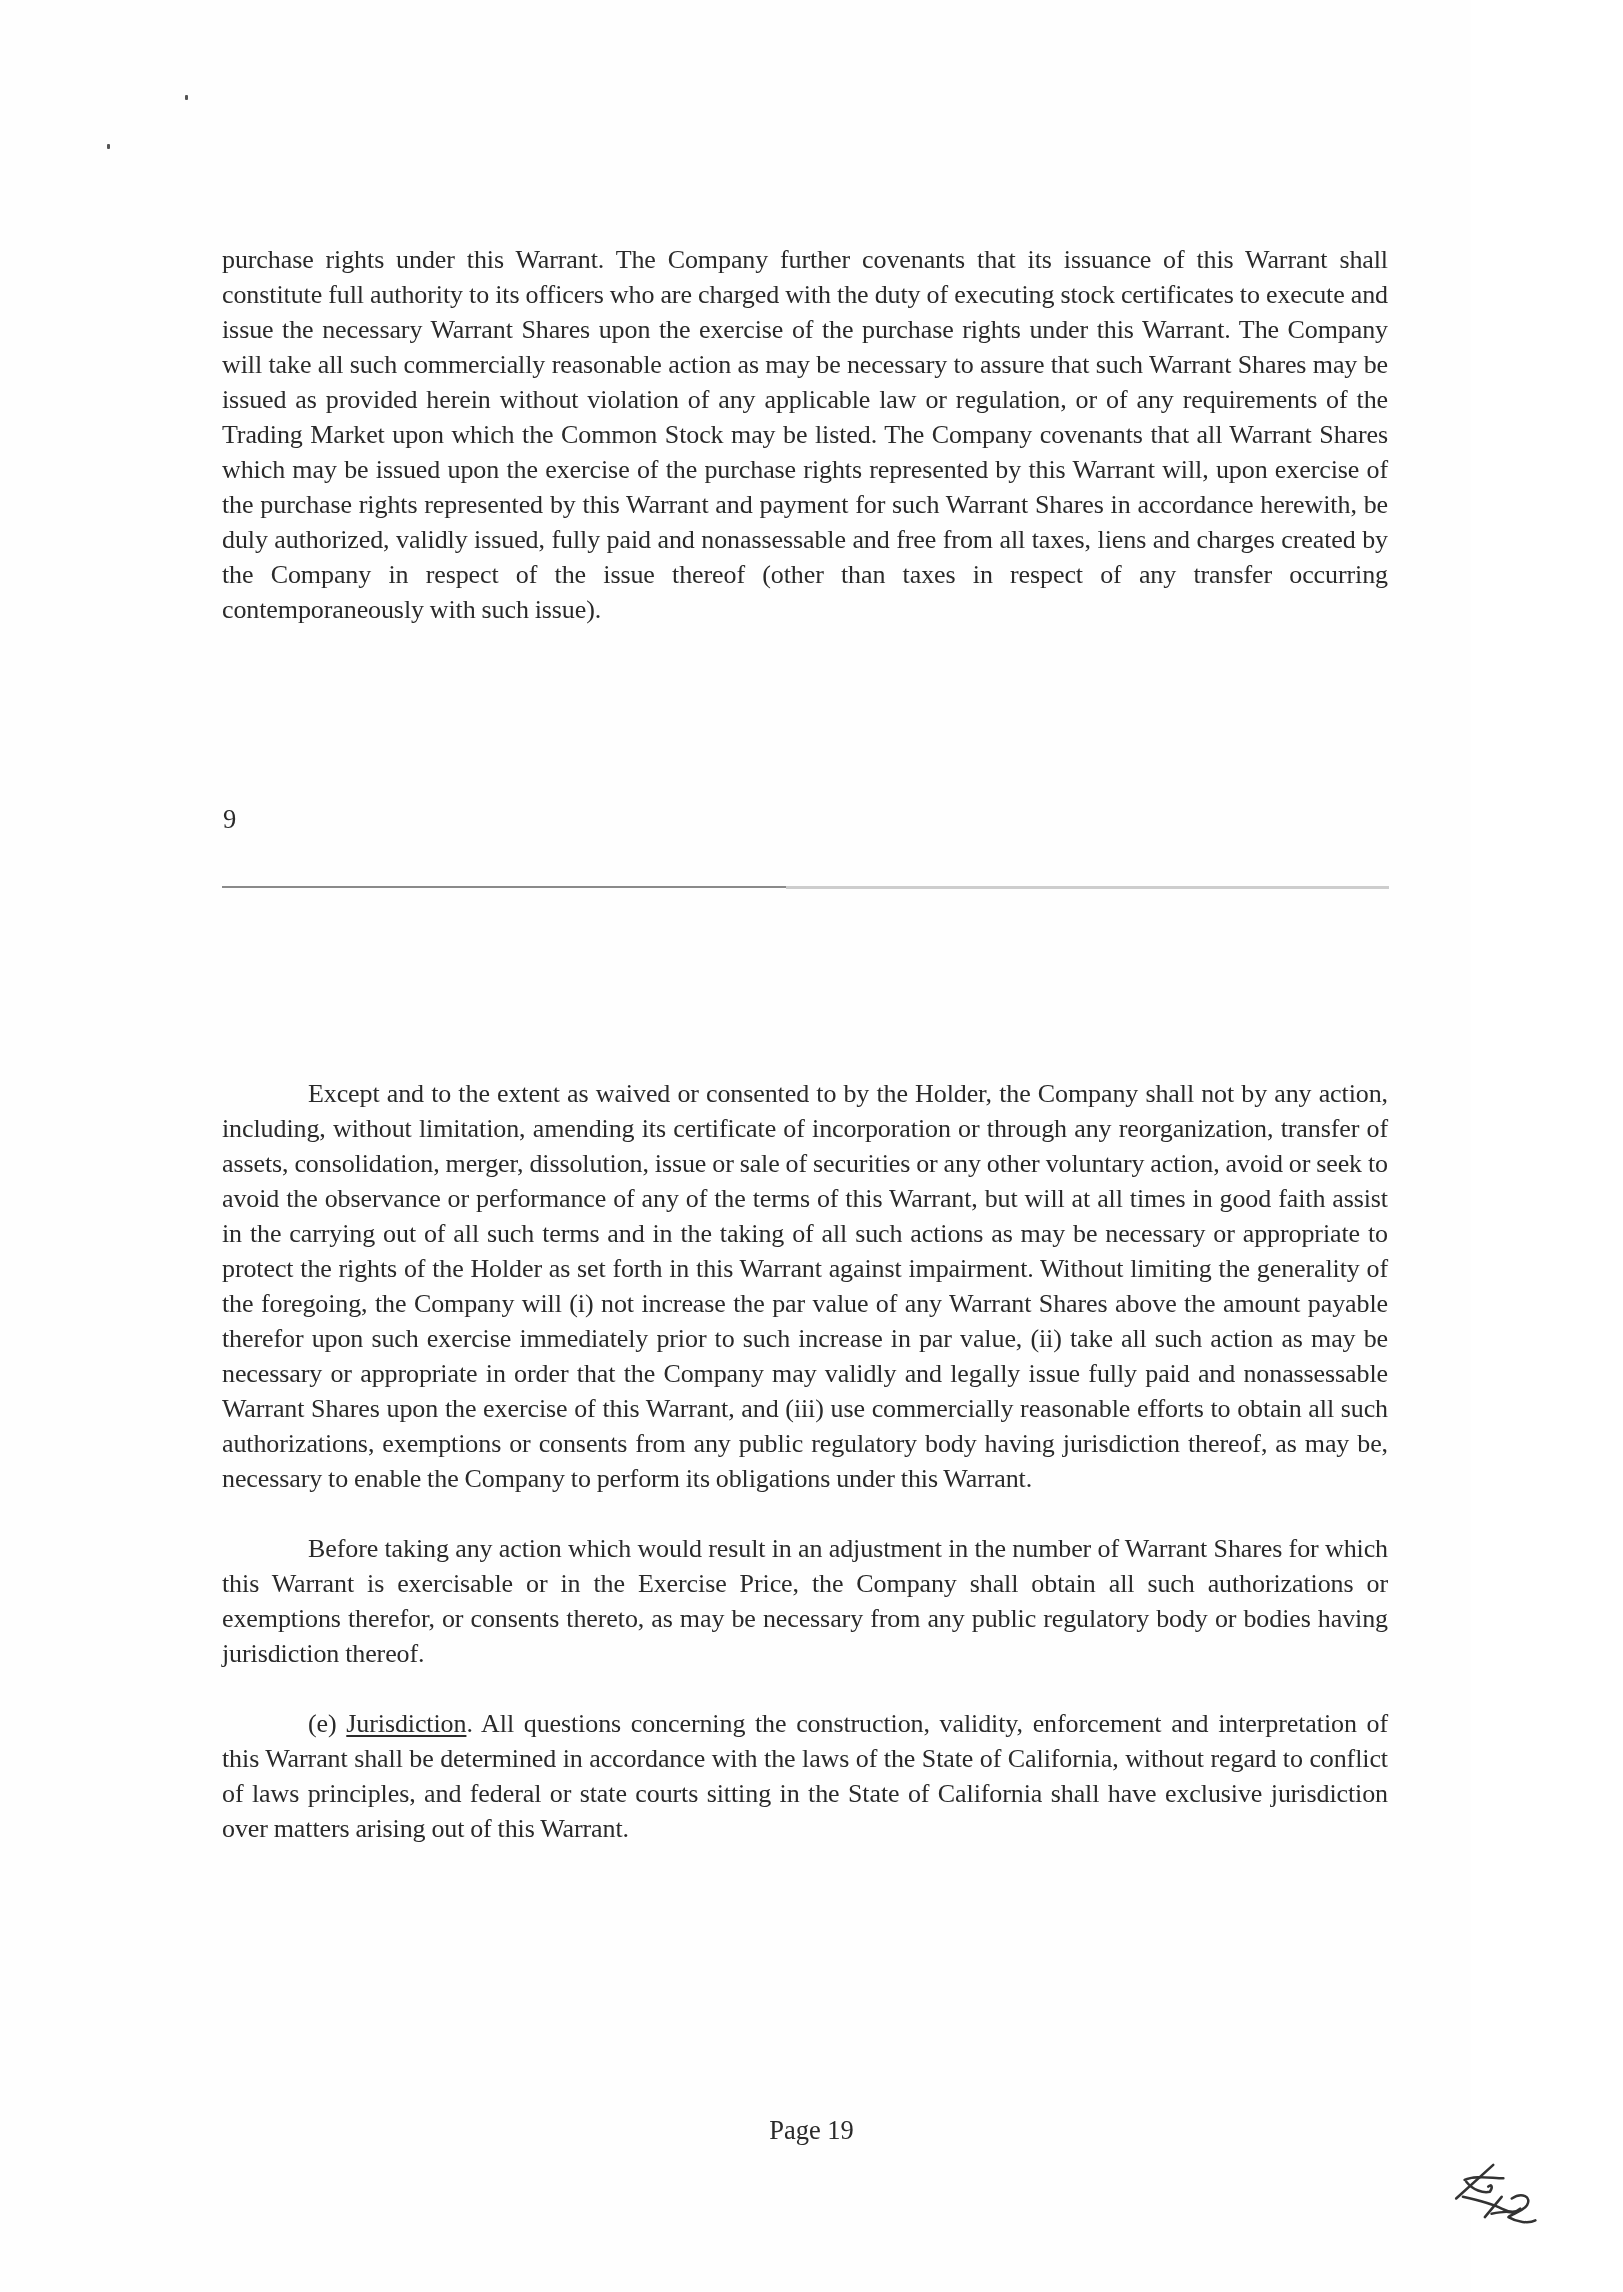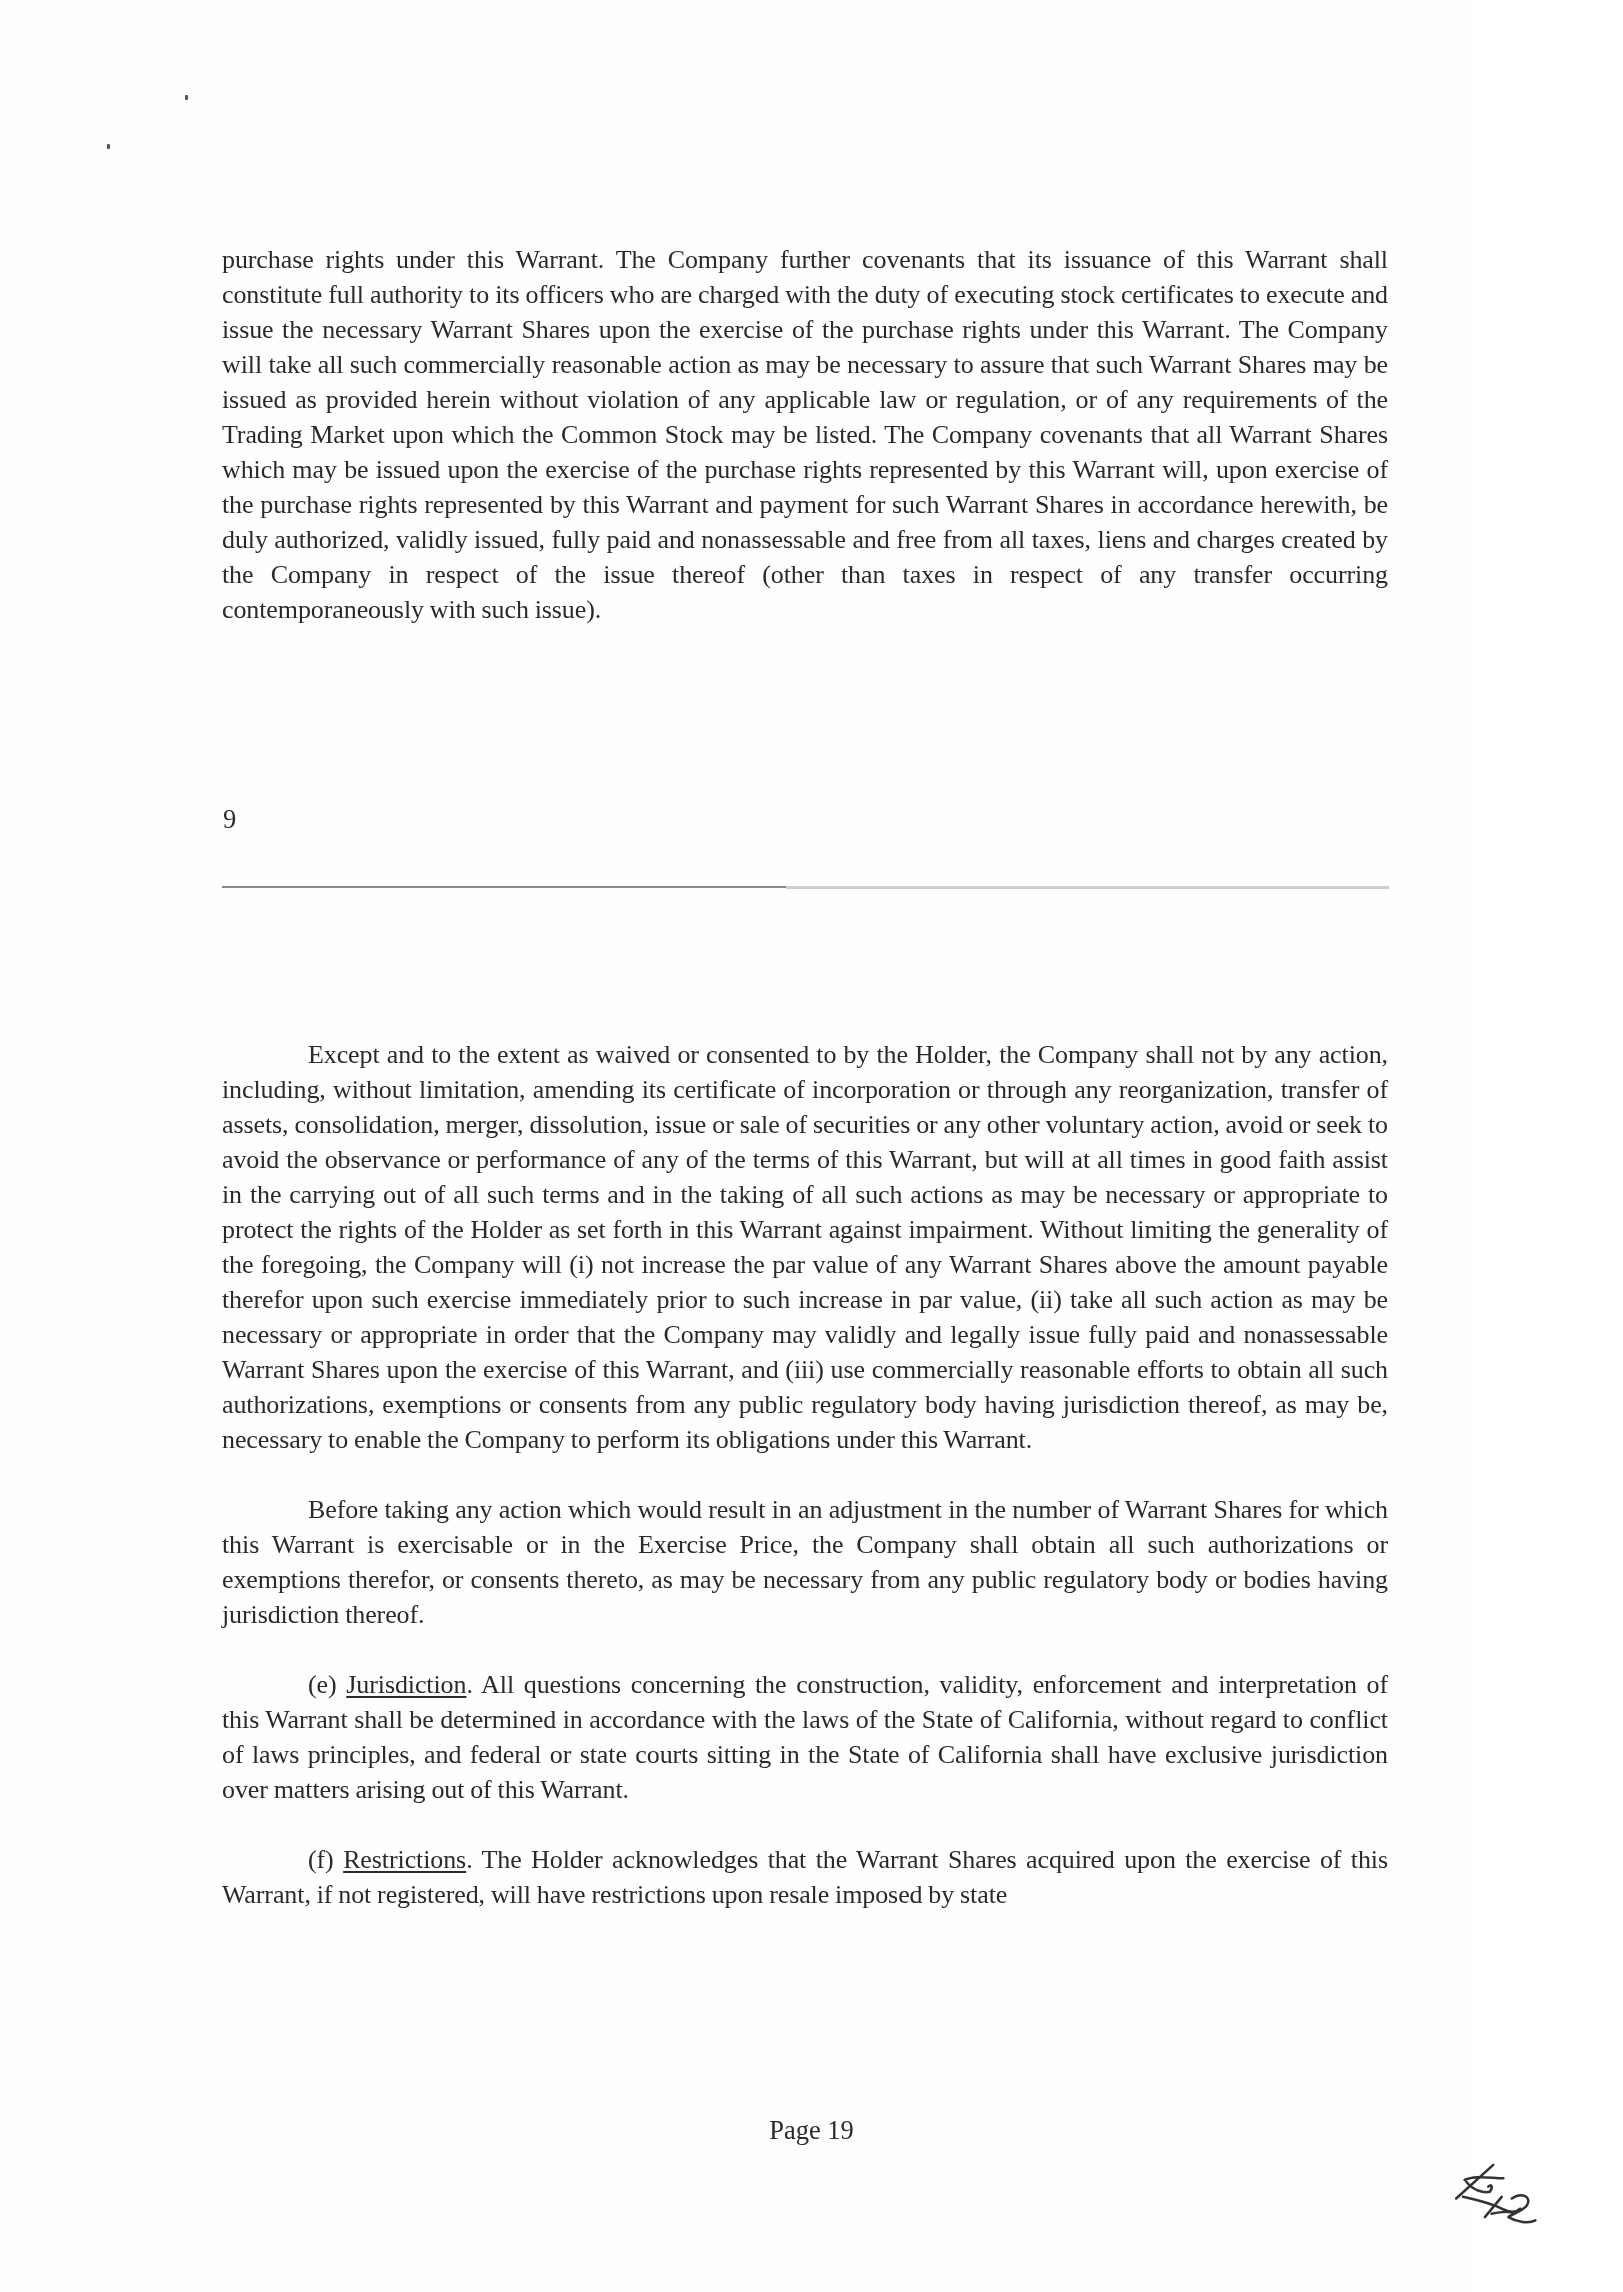--- a/index.html
+++ b/index.html
@@ -45,21 +45,21 @@
   }
   .text-block p:last-child {
     margin-bottom: 0;
   }
   .u {
     text-decoration: underline;
     text-decoration-thickness: 2px;
     text-underline-offset: 2.9px;
   }
   #block-top { top: 242px; }
-  #block-main { top: 1037px; }
+  #block-main { top: 1076px; }
 
   .page-marker {
     position: absolute;
     left: 223px;
     top: 802px;
     font-size: 26.5px;
     line-height: 35px;
   }
   .rule {
     position: absolute;
@@ -116,21 +116,20 @@
     <div class="light"></div>
   </div>
 
   <div class="text-block" id="block-main">
     <p class="indent">Except and to the extent as waived or consented to by the Holder, the Company shall not by any action, including, without limitation, amending its certificate of incorporation or through any reorganization, transfer of assets, consolidation, merger, dissolution, issue or sale of securities or any other voluntary action, avoid or seek to avoid the observance or performance of any of the terms of this Warrant, but will at all times in good faith assist in the carrying out of all such terms and in the taking of all such actions as may be necessary or appropriate to protect the rights of the Holder as set forth in this Warrant against impairment. Without limiting the generality of the foregoing, the Company will (i) not increase the par value of any Warrant Shares above the amount payable therefor upon such exercise immediately prior to such increase in par value, (ii) take all such action as may be necessary or appropriate in order that the Company may validly and legally issue fully paid and nonassessable Warrant Shares upon the exercise of this Warrant, and (iii) use commercially reasonable efforts to obtain all such authorizations, exemptions or consents from any public regulatory body having jurisdiction thereof, as may be, necessary to enable the Company to perform its obligations under this Warrant.</p>
 
     <p class="indent">Before taking any action which would result in an adjustment in the number of Warrant Shares for which this Warrant is exercisable or in the Exercise Price, the Company shall obtain all such authorizations or exemptions therefor, or consents thereto, as may be necessary from any public regulatory body or bodies having jurisdiction thereof.</p>
 
     <p class="indent"><span>(e) </span><span class="u">Jurisdiction</span><span>. All questions concerning the construction, validity, enforcement and interpretation of this Warrant shall be determined in accordance with the laws of the State of California, without regard to conflict of laws principles, and federal or state courts sitting in the State of California shall have exclusive jurisdiction over matters arising out of this Warrant.</span></p>
 
-    <p class="indent"><span>(f) </span><span class="u">Restrictions</span><span>. The Holder acknowledges that the Warrant Shares acquired upon the exercise of this Warrant, if not registered, will have restrictions upon resale imposed by state</span></p>
   </div>
 
   <div class="footer-page">Page 19</div>
 
   <svg class="signature" viewBox="0 0 140 110">
     <g fill="none" stroke="#333" stroke-width="3" stroke-linecap="round" stroke-linejoin="round">
       <path d="M62 18 L18 58"></path>
       <path d="M28 36 C40 30 60 34 74 34"></path>
       <path d="M30 38 C38 48 50 52 58 50 C62 44 60 40 56 44"></path>
       <path d="M26 56 C44 60 60 64 72 70 C80 74 88 76 94 70"></path>

